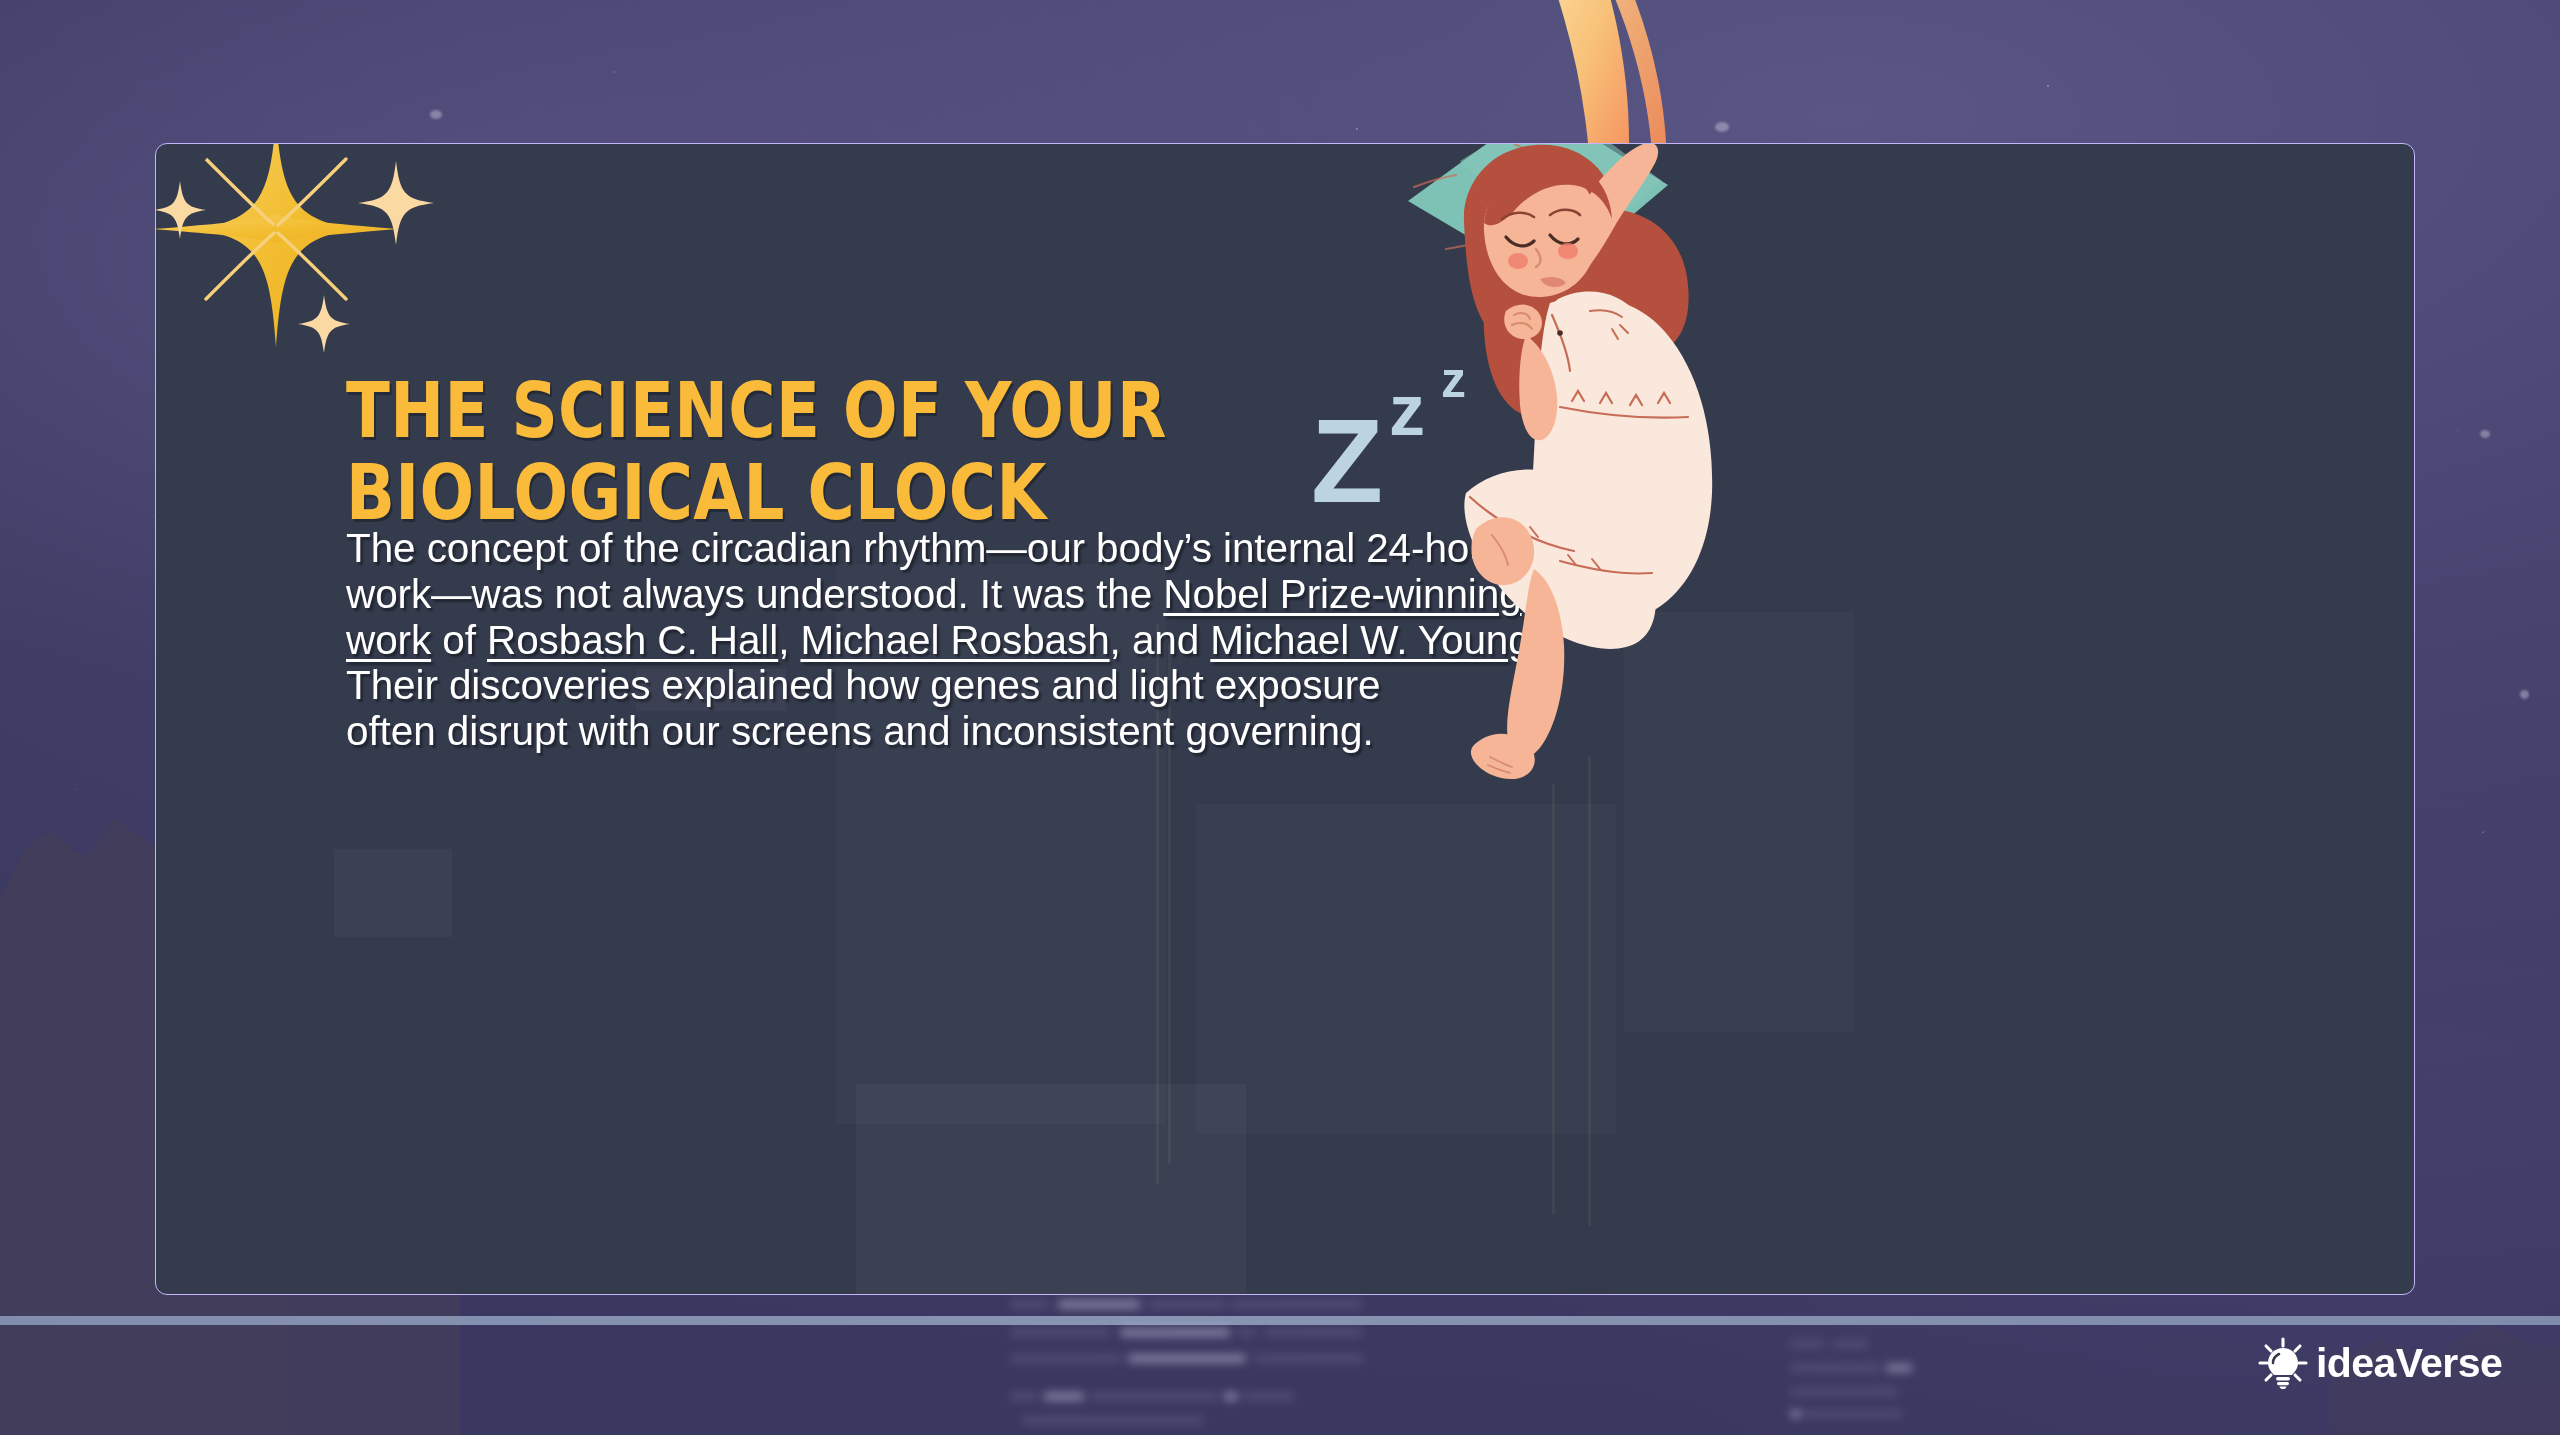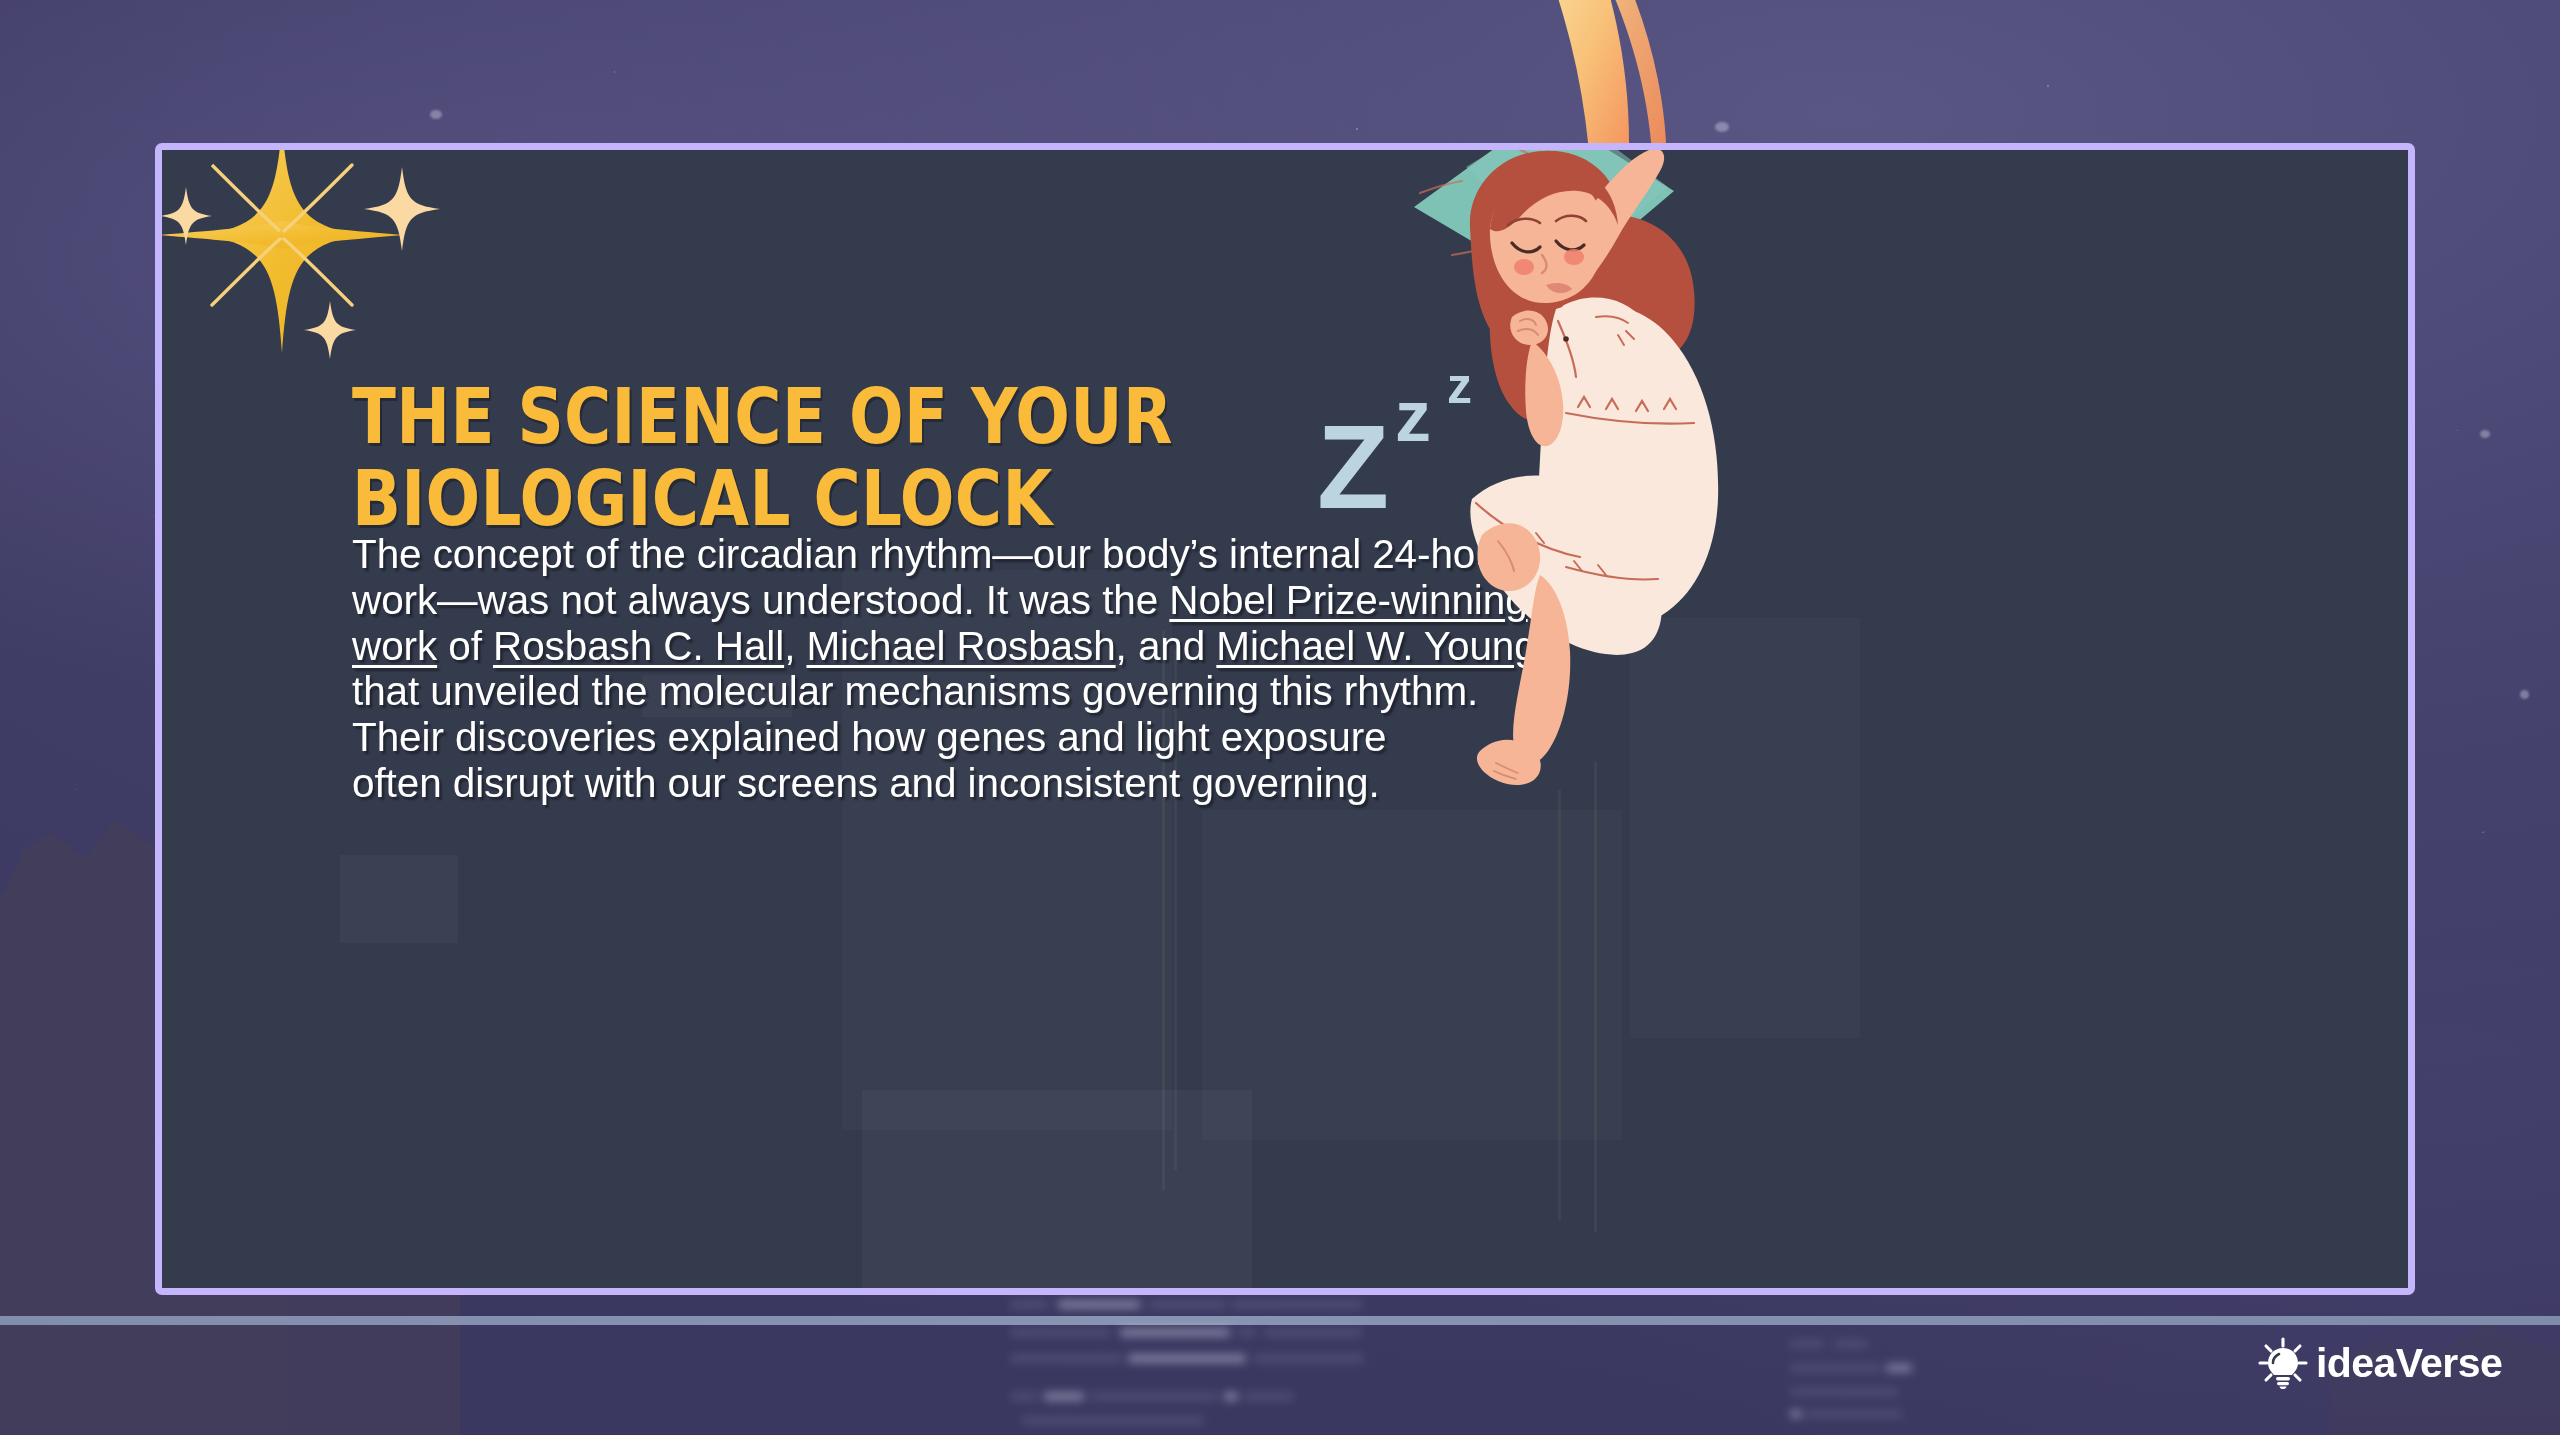--- a/index.html
+++ b/index.html
@@ -75,22 +75,22 @@
     opacity:.85;
   }
 
   
   .comet { position:absolute; left:1180px; top:-250px; width:720px; height:700px; pointer-events:none; }
 
   
   .card {
     position:absolute; left:155px; top:143px; width:2260px; height:1152px;
     background:#343B4C;
-    border:7px solid #c4b5fd;
-    border-radius:7px;
+    border:1px solid #c4b5fd;
+    border-radius:12px;
     overflow:hidden;
   }
   .card-inner-tex { position:absolute; inset:0; }
   
   .blk { position:absolute; background:rgba(255,255,255,.022); }
   .blk2 { position:absolute; background:rgba(255,255,255,.035); }
   .vline { position:absolute; width:3px; background:rgba(180,190,150,.08); }
 
   
   .sparkles { position:absolute; left:-10px; top:-35px; width:340px; height:330px; }
@@ -273,21 +273,20 @@
       </svg>
     </div>
 
     <h1 class="title">THE SCIENCE OF YOUR
 BIOLOGICAL CLOCK</h1>
 
     <div class="body-copy" id="bodyCopy">
         <span class="ln"><span>The concept of the circadian rhythm—our body’s internal 24-hour</span></span>
         <span class="ln"><span>work—was not always understood. It was the </span><u class="lnk">Nobel Prize-winning</u></span>
         <span class="ln"><u class="lnk">work</u><span> of </span><u class="lnk">Rosbash C. Hall</u><span>, </span><u class="lnk">Michael Rosbash</u><span>, and </span><u class="lnk">Michael W. Young</u></span>
-        <span class="ln"><span>that unveiled the molecular mechanisms governing this rhythm.</span></span>
         <span class="ln"><span>Their discoveries explained how genes and light exposure</span></span>
         <span class="ln"><span>often disrupt with our screens and inconsistent governing.</span></span>
       </div>
 
     <div class="zzz">
       <span class="z1">Z</span>
       <span class="z2">z</span>
       <span class="z3">z</span>
     </div>
 

